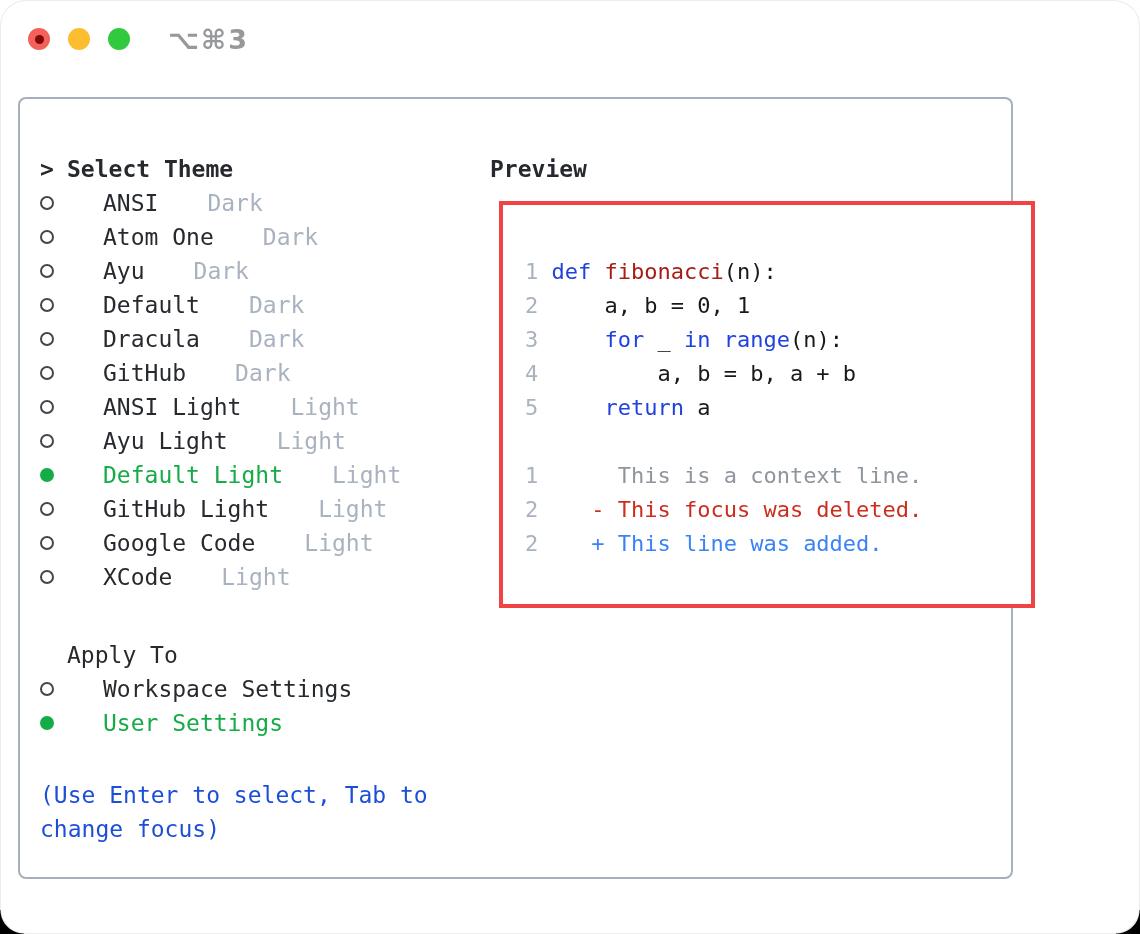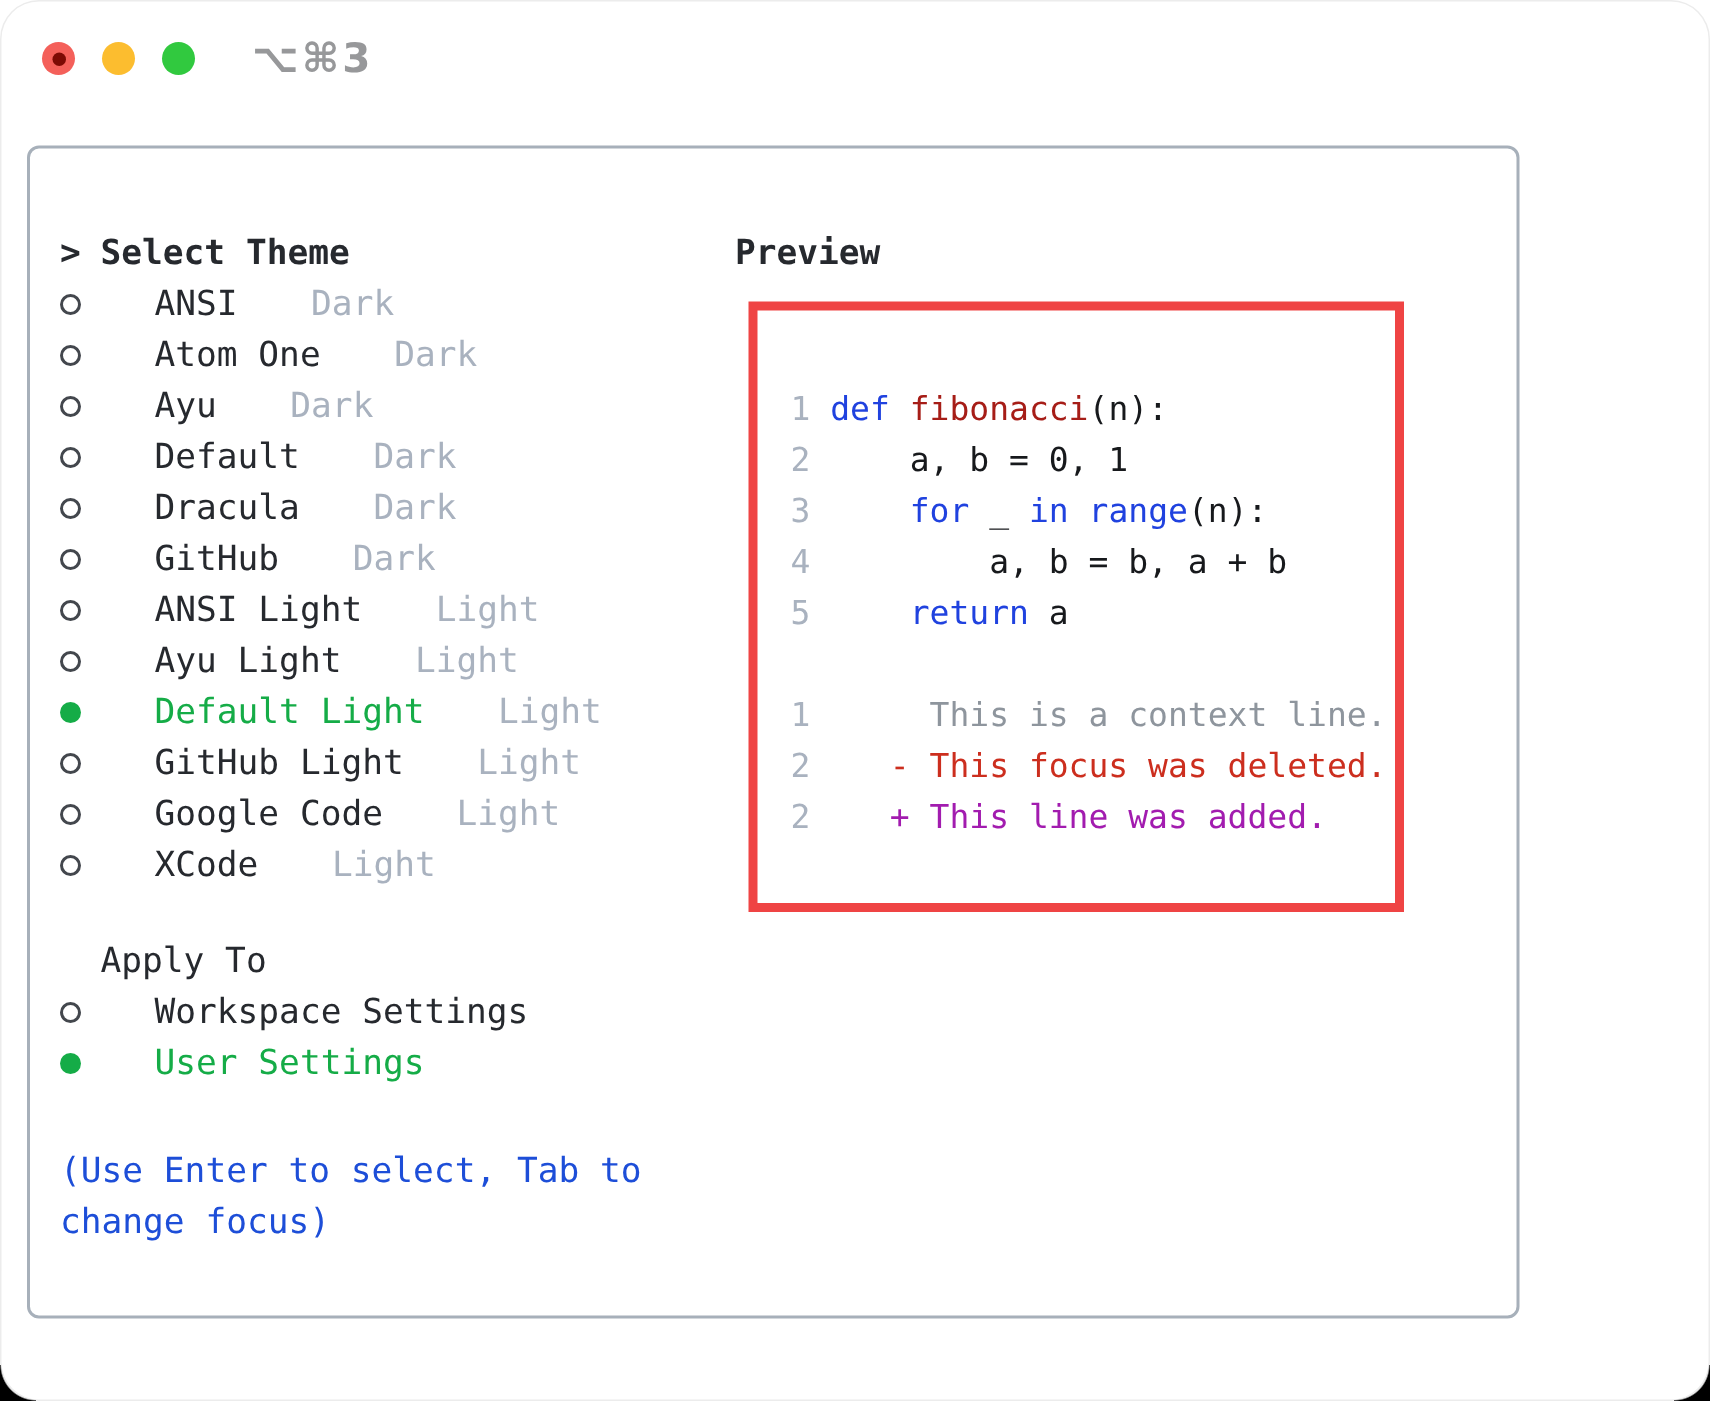--- a/index.html
+++ b/index.html
@@ -40,41 +40,41 @@
   .left-col, .right-col { font-size: 23px; line-height: 34px; color: #26292e; }
   .list-header { font-weight: bold; display: flex; }
   .list-header .prompt { width: 14px; margin-right: 13px; }
   .row { display: flex; align-items: center; height: 34px; gap: 36px; }
   .marker { width: 14px; height: 14px; border-radius: 50%; box-sizing: border-box; margin-right: 13px; flex: 0 0 14px; }
   .marker.hollow { border: 2px solid #43474d; }
   .marker.filled { background: #15ac47; }
   .row .name { white-space: pre; }
   .row.selected .name { color: #15ac47; }
   .row .variant { color: #a9b2bf; margin-left: 13px; white-space: pre; }
-  .apply-header { margin-top: 30px; margin-left: 27px; }
+  .apply-header { margin-top: 44px; margin-left: 27px; }
   .hint { margin-top: 38px; width: 430px; color: #1d4ed8; }
   
   .right-col { position: absolute; left: 470px; top: 53px; width: 492px; }
   .preview-header { font-weight: bold; }
   .preview-box {
     margin-top: 15px; margin-left: 9px;
-    width: 437px; height: 407px; box-sizing: border-box;
-    border: 6px solid #ef4444;
+    width: 536px; height: 407px; box-sizing: border-box;
+    border: 4px solid #ef4444;
     padding: 50px 18px 0 22px;
     background: #ffffff;
   }
   .code-line { font-size: 22px; line-height: 34px; height: 34px; white-space: pre; }
   .lnum { display: inline-block; width: 1ch; margin-right: 1ch; color: #a9b2bf; text-align: right; }
   .lcontent { white-space: pre; }
   .tok-plain { color: #17191c; }
   .tok-kw    { color: #2042df; }
   .tok-fn    { color: #a61d17; }
   .tok-ctx   { color: #8e959d; }
   .tok-del   { color: #cc2e1e; }
-  .tok-add   { color: #a21caf; }
+  .tok-add   { color: #3b82f6; }
   
   .corner { position: absolute; bottom: 0; width: 24px; height: 24px; z-index: 5; }
   .corner-bl { left: 0;  background: radial-gradient(circle 24px at 24px 0px, rgba(0,0,0,0) 0 23px, #000 24px); }
   .corner-br { right: 0; background: radial-gradient(circle 24px at 0px 0px,  rgba(0,0,0,0) 0 23px, #000 24px); }
 </style>
 </head>
 <body>
 
 <div class="window">
 

